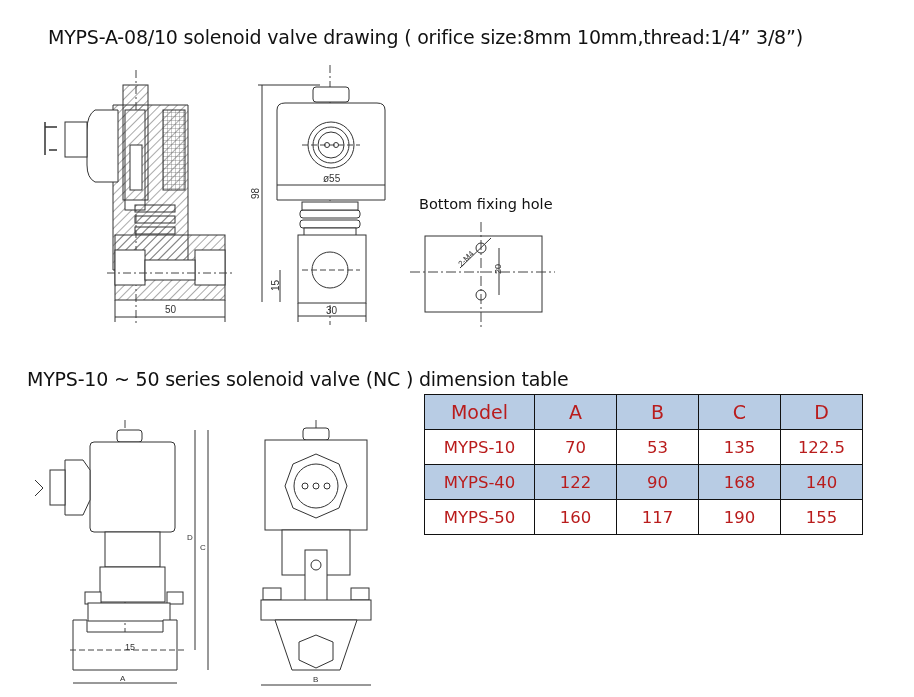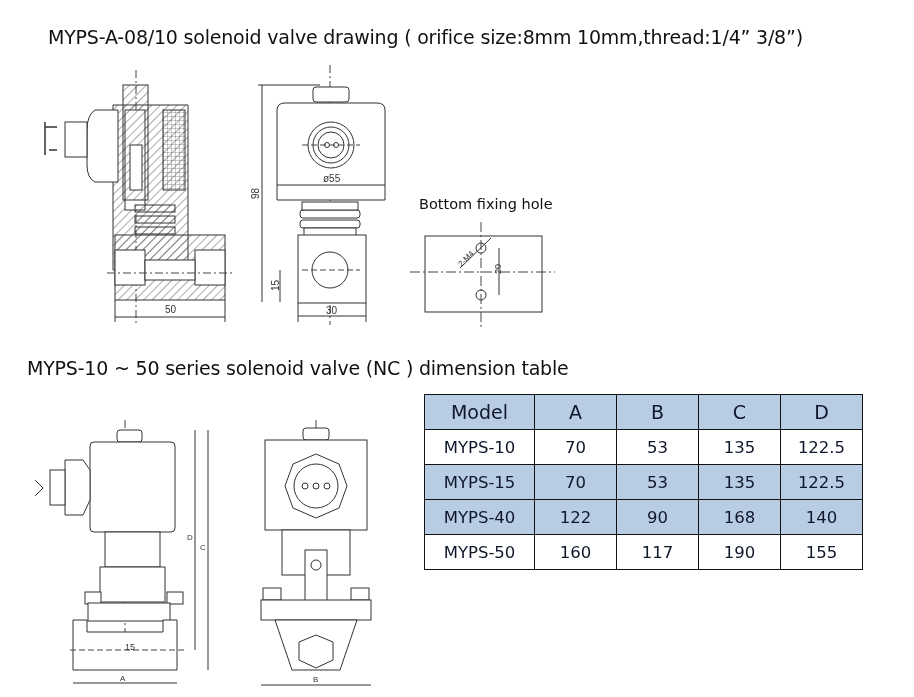--- a/index.html
+++ b/index.html
@@ -1,27 +1,27 @@
 <!DOCTYPE html>
 <html><head>
 <meta charset="utf-8">
 <style>
   html, body { margin:0; padding:0; background:#ffffff; }
   body { width:914px; height:697px; position:relative; overflow:hidden;
          font-family:"DejaVu Sans", "Liberation Sans", sans-serif; color:#111; }
   .title { position:absolute; font-size:19px; white-space:nowrap; letter-spacing:-0.2px; }
   #title1 { left:48px; top:26px; }
-  #title2 { left:27px; top:357px; }
+  #title2 { left:27px; top:368px; }
   .caption { position:absolute; left:419px; top:196px; font-size:14.5px; white-space:nowrap; }
   svg.drw { position:absolute; overflow:visible; }
   svg.drw text { font-family:"Liberation Sans", sans-serif; fill:#333; }
   table.dim { position:absolute; left:424px; top:394px; border-collapse:collapse;
               font-family:"DejaVu Sans", sans-serif; font-size:16.5px; }
   table.dim td, table.dim th { border:1.5px solid #111; text-align:center; height:34px; padding:0;
-              font-weight:normal; color:#0f172a; }
+              font-weight:normal; color:#b91c1c; }
   table.dim th { font-size:19px; }
   table.dim .c0 { width:109px; }
   table.dim .cn { width:81px; }
   tr.shade td, tr.hdr th { background:#b8cce4; }
   tr.plain td { background:#ffffff; }
 </style>
 </head>
 <body>
 
 <div id="title1" class="title">MYPS-A-08/10 solenoid valve drawing ( orifice size:8mm 10mm,thread:1/4” 3/8”)</div>
@@ -165,27 +165,20 @@
     <th class="cn">D</th>
   </tr>
   <tr class="plain">
     <td>MYPS-10</td>
     <td>70</td>
     <td>53</td>
     <td>135</td>
     <td>122.5</td>
   </tr>
   <tr class="shade">
-    <td>MYPS-15</td>
-    <td>70</td>
-    <td>53</td>
-    <td>135</td>
-    <td>122.5</td>
-  </tr>
-  <tr class="shade">
     <td>MYPS-40</td>
     <td>122</td>
     <td>90</td>
     <td>168</td>
     <td>140</td>
   </tr>
   <tr class="plain">
     <td>MYPS-50</td>
     <td>160</td>
     <td>117</td>

